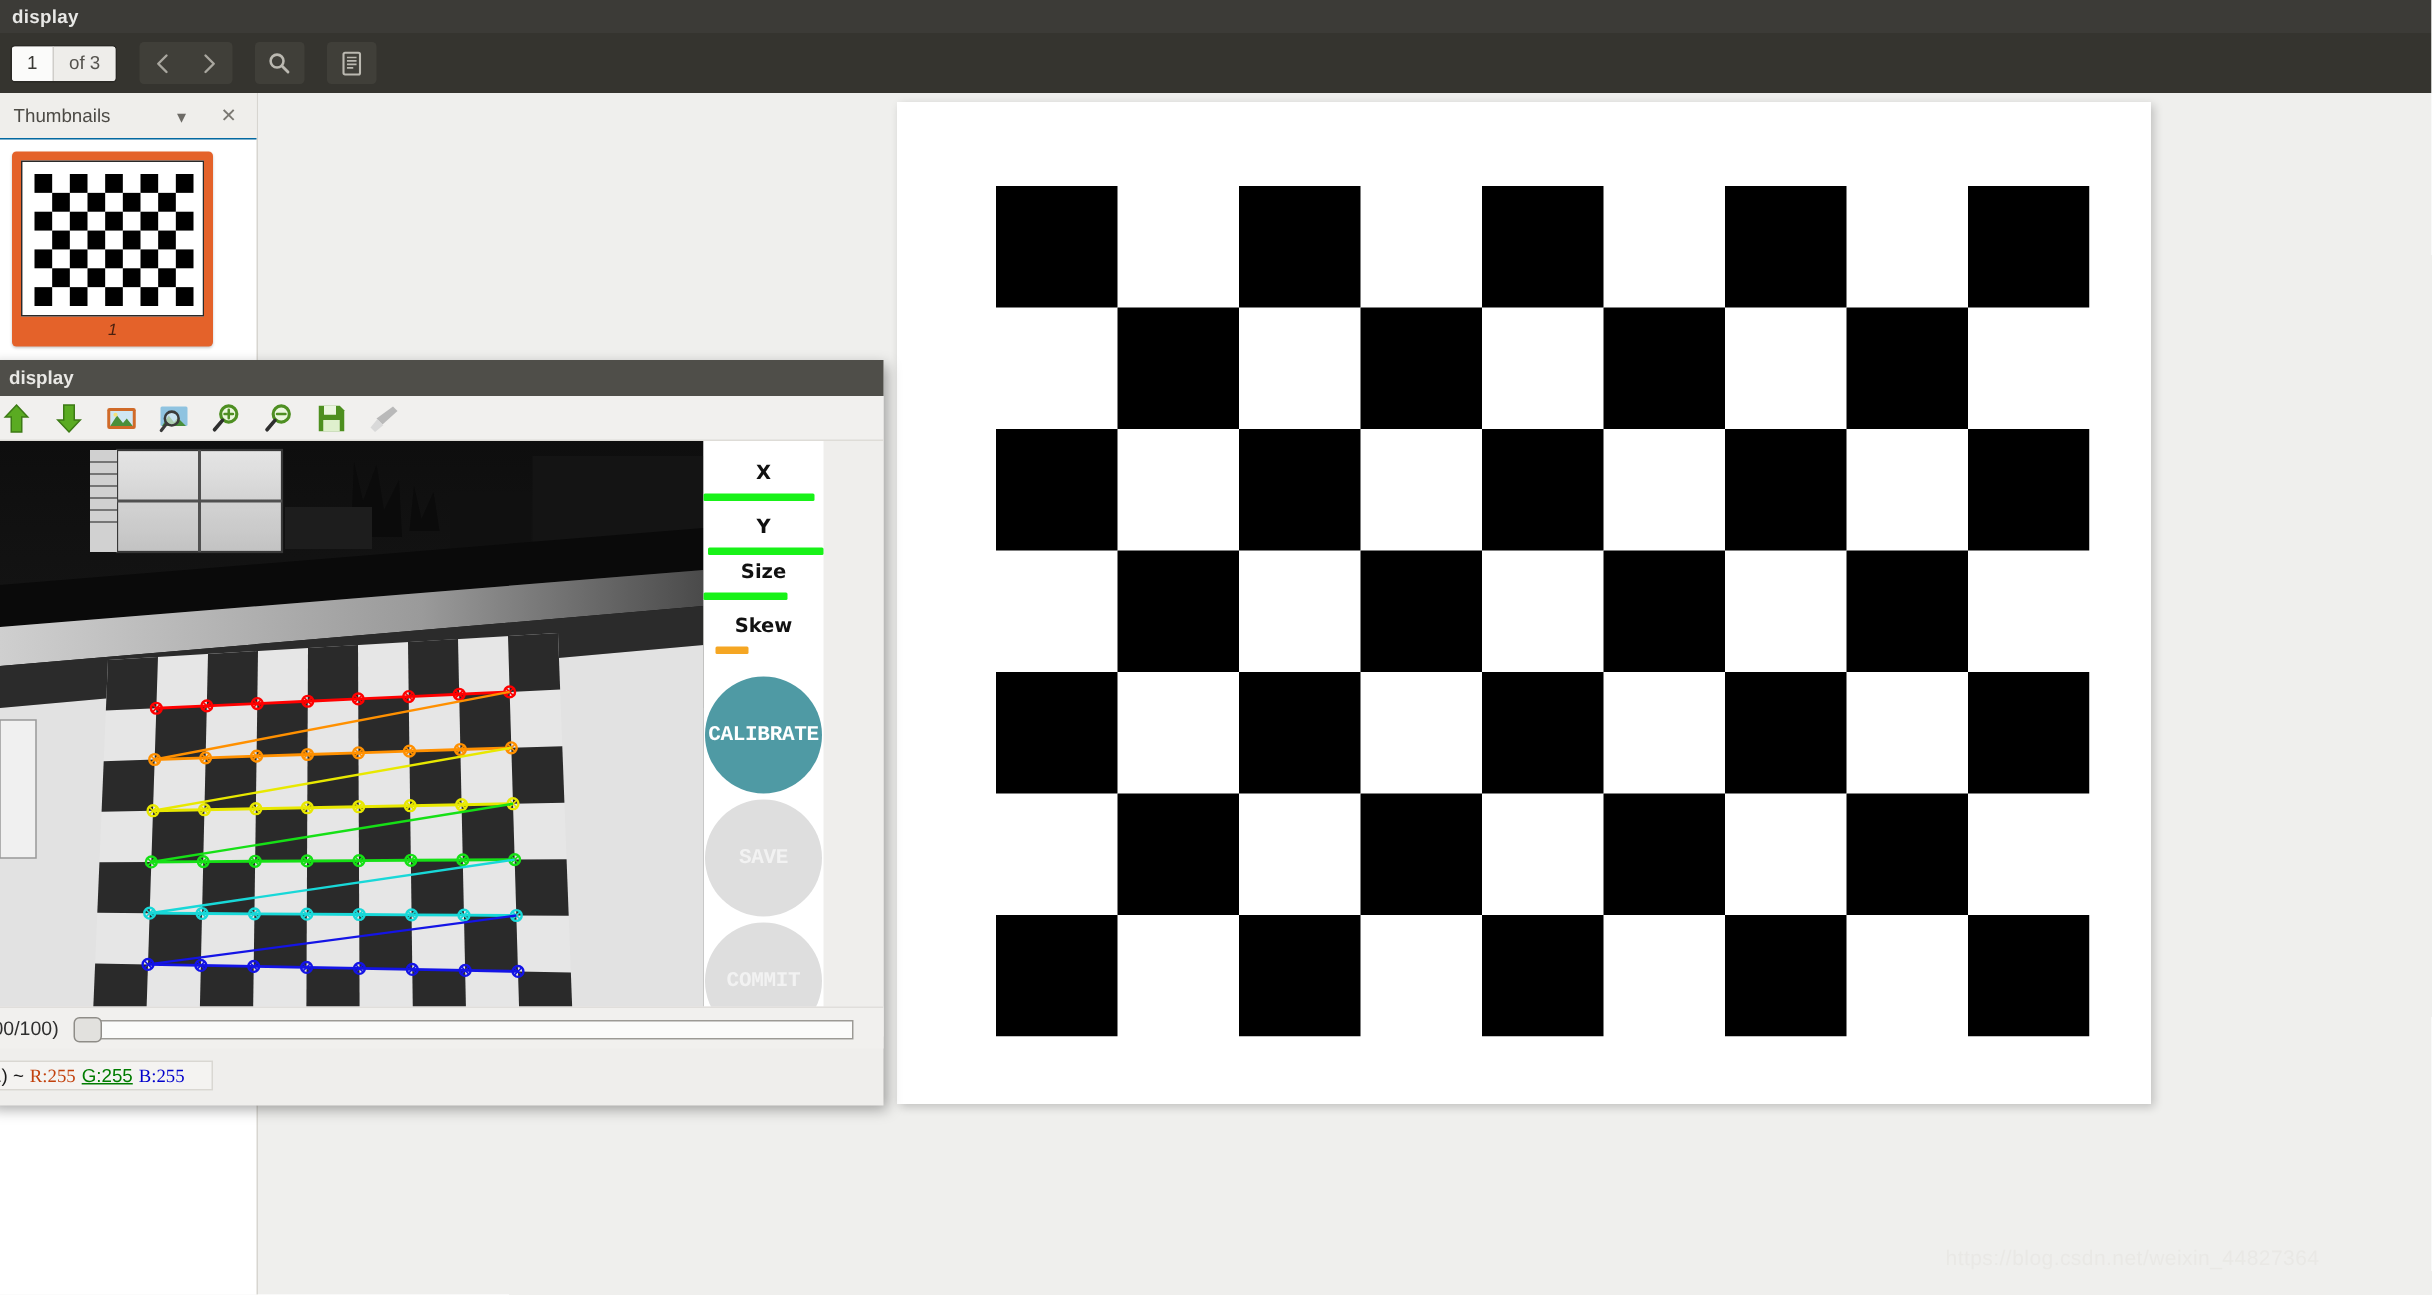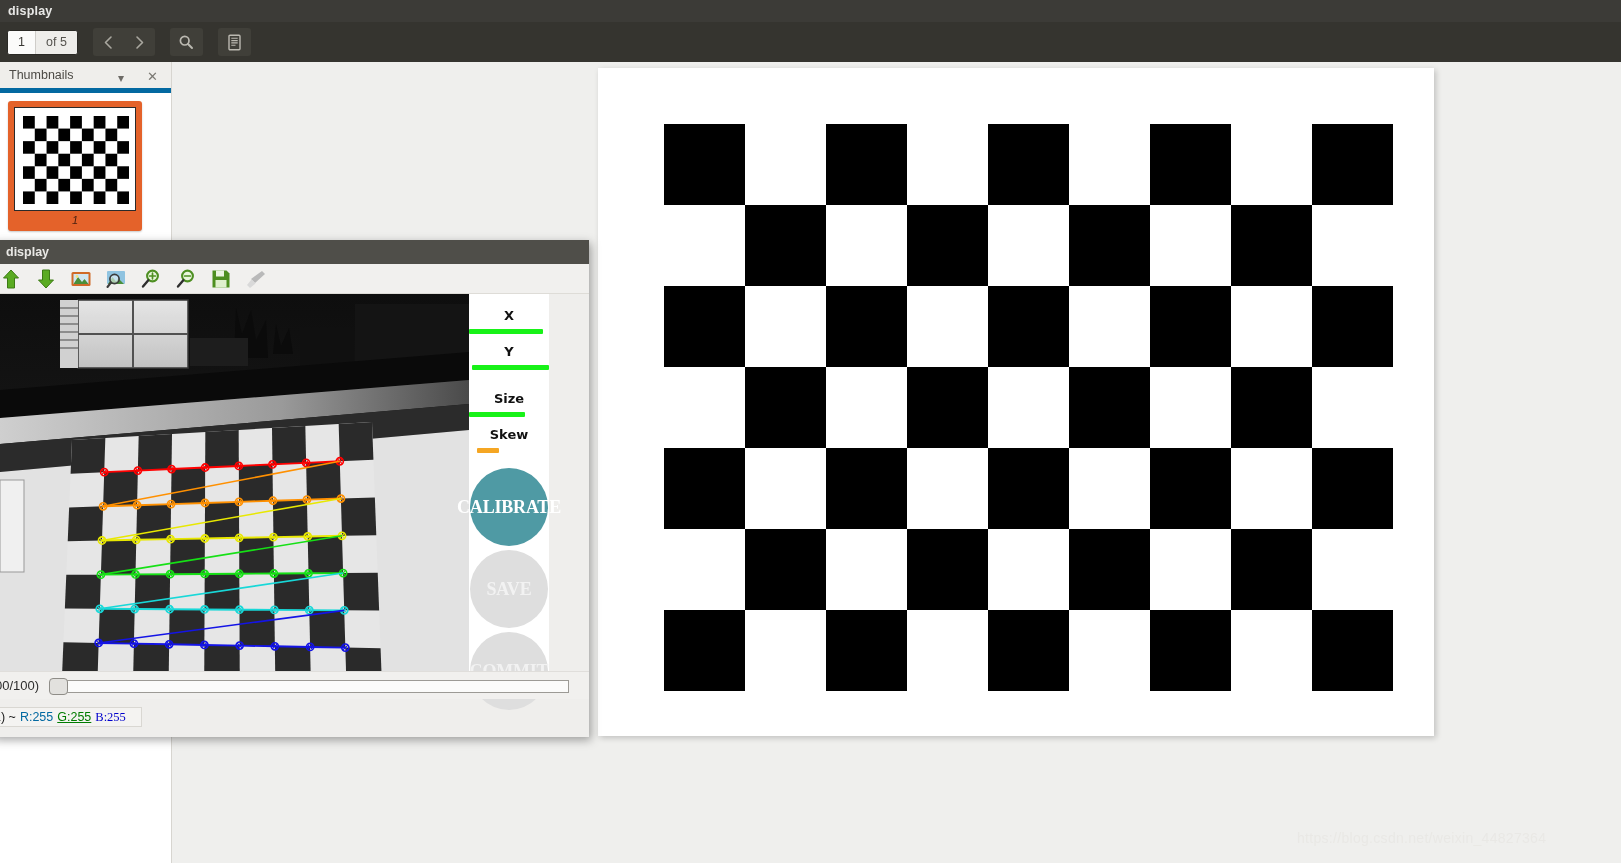--- a/index.html
+++ b/index.html
@@ -57,21 +57,21 @@
     background: #403f39; border-radius: 3px; margin-left: 7px; color: #bbb9b1;
   }
 
   
   .thumbpanel {
     position: absolute; left: 0; top: 62px; width: 172px; height: 801px;
     background: #ffffff; border-right: 1px solid #d7d5d0;
   }
   .thumbhead {
     position: relative; height: 31px; background: #efeeeb;
-    border-bottom: 5px solid #0369a1;
+    border-bottom: 1px solid #0369a1;
     display: flex; align-items: center;
   }
   .thumbhead .tlabel { font-size: 12.5px; color: #4c4a45; padding-left: 9px; }
   .thumbhead .chev { position: absolute; left: 118px; top: 9px; color: #6d6b66; font-size: 12px; }
   .thumbhead .xbtn { position: absolute; left: 147px; top: 7px; color: #7a7872; font-size: 13px; }
   .thumbitem {
     position: absolute; left: 8px; top: 39px; width: 134px; height: 130px;
     background: #e4622a; border-radius: 3px;
     box-shadow: 0 1px 2px rgba(0,0,0,.22);
     padding: 6px 6px 0 6px;
@@ -131,22 +131,22 @@
   .calpanel .mlabel {
     text-align: center; font-size: 13px; font-weight: bold; color: #111;
     font-family: "DejaVu Sans", sans-serif;
   }
   .meter { height: 5px; margin: 6px 0 0 0; }
   .meter .fill { height: 5px; border-radius: 1px; }
 
   .cbtn {
     width: 78px; height: 78px; border-radius: 50%;
     display: flex; align-items: center; justify-content: center;
-    font-size: 18px; font-weight: bold; letter-spacing: -.2px;
-    font-family: Liberation Serif, serif;
+    font-size: 14px; font-weight: bold; letter-spacing: -.2px;
+    font-family: Liberation Mono, monospace;
     margin: 0 auto;
   }
   .cbtn.primary { background: #4f9aa4; color: #ffffff; }
   .cbtn.disabled { background: #dedede; color: #f2f2f2; }
 
   .cal-status {
     position: absolute; left: 0; bottom: 38px; width: 597px; height: 28px;
     background: #f1f0ee; display: flex; align-items: center;
     border-top: 1px solid #e0dedb;
   }
@@ -163,21 +163,21 @@
     background: #e2e1de; border: 1px solid #8f8d88; border-radius: 4px;
   }
   .cal-rgb {
     position: absolute; left: 0; bottom: 10px; width: 597px; height: 20px;
     background: #f4f3f1; display: flex; align-items: center;
     font-size: 12.5px; padding-left: 1px; gap: 4px;
     border: 1px solid #d9d7d2;
     width: 150px;
   }
   .cal-rgb .s1 { color: #1a1a1a; }
-  .cal-rgb .sr { color: #0369a1; }
+  .cal-rgb .sr { color: #c2410c; font-family: Liberation Serif, serif; }
   .cal-rgb .sg { color: #007c00; text-decoration: underline; }
   .cal-rgb .sb { color: #0000cc; font-family: Liberation Serif, serif; }
   .leftstrip {
     position: absolute; left: 0; top: 737px; width: 172px; height: 126px;
     background: #ffffff; border-right: 1px solid #d7d5d0;
   }
 </style>
 </head>
 <body>
 
@@ -185,21 +185,21 @@
 
   <div class="docviewer">
 
     <div class="dv-titlebar">
       <span>display</span>
     </div>
 
     <div class="dv-toolbar">
       <div class="pagebox">
         <div class="pnum">1</div>
-        <div class="ptot">of 5</div>
+        <div class="ptot">of 3</div>
       </div>
 
       <div class="navgroup">
         <div class="navbtn">
           <svg width="13" height="15" viewBox="0 0 13 15">
             <path d="M9 2 L3.5 7.5 L9 13" stroke="#a9a79f" stroke-width="1.6" fill="none" stroke-linecap="round" stroke-linejoin="round"></path>
           </svg>
         </div>
         <div class="navbtn">
           <svg width="13" height="15" viewBox="0 0 13 15">
@@ -583,21 +583,21 @@
           </div>
         </div>
 
         <div style="padding-top:10px">
           <div class="mlabel">Y</div>
           <div class="meter">
             <div class="fill" id="bar-1" style="width:96%; background:#18f218; margin-left:4%;"></div>
           </div>
         </div>
 
-        <div style="padding-top:21px">
+        <div style="padding-top:4px">
           <div class="mlabel">Size</div>
           <div class="meter">
             <div class="fill" id="bar-2" style="width:70%; background:#18f218;"></div>
           </div>
         </div>
 
         <div style="padding-top:10px">
           <div class="mlabel">Skew</div>
           <div class="meter">
             <div class="fill" id="bar-3" style="width:28%; background:#f5a623; margin-left:10%;"></div>

